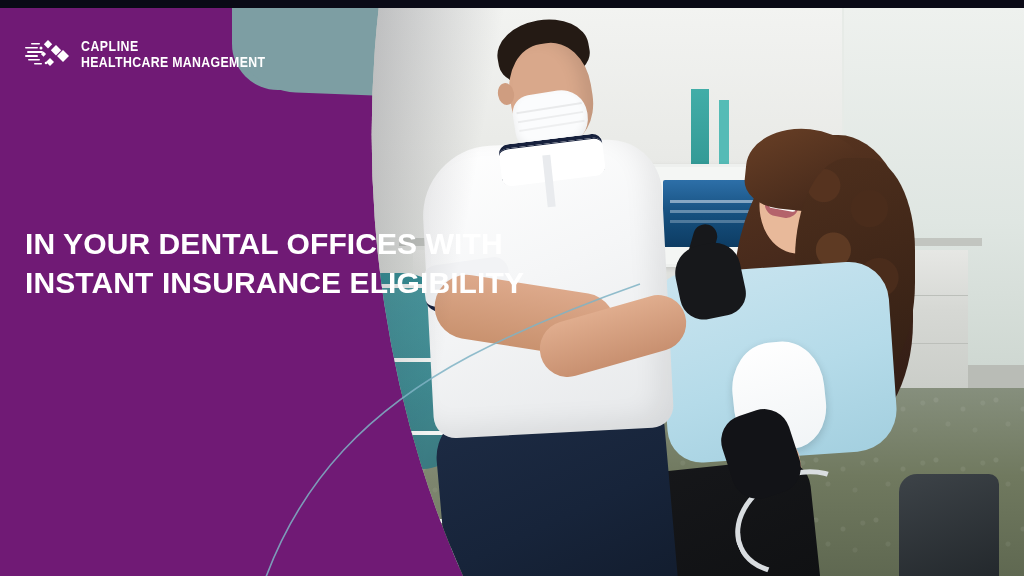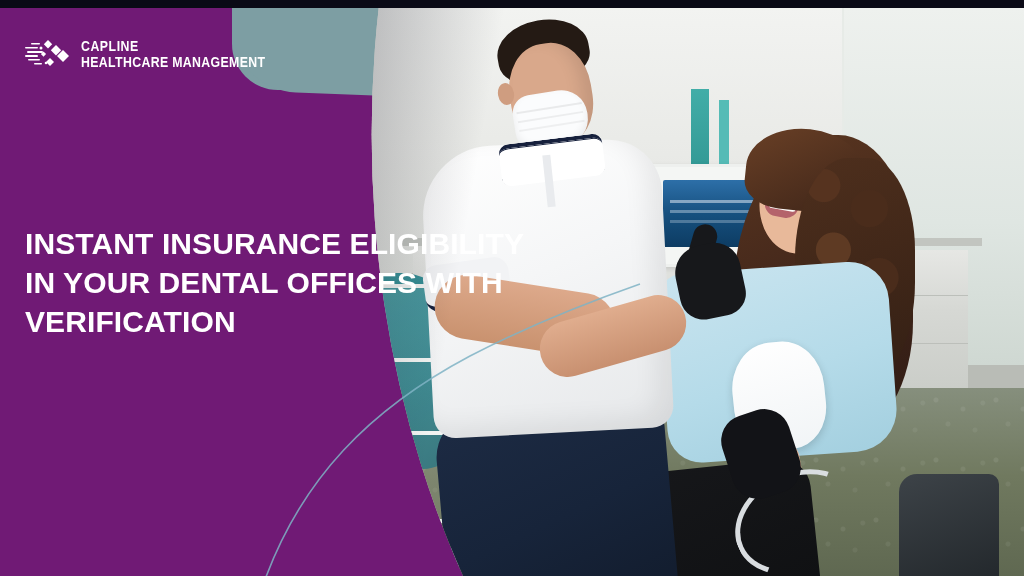--- a/index.html
+++ b/index.html
@@ -487,18 +487,17 @@
         <circle cx="21" cy="25" r="1.3"></circle>
       </g>
     </svg>
     <div class="logo-text">
       <span class="logo-line1">CAPLINE</span>
       <span class="logo-line2">HEALTHCARE MANAGEMENT</span>
     </div>
   </div>
 
   <h1 class="headline">
+    <span class="hl">IN YOUR DENTAL OFFICES WITH</span>
     <span class="hl">INSTANT INSURANCE ELIGIBILITY</span>
-    <span class="hl">IN YOUR DENTAL OFFICES WITH</span>
-    <span class="hl">VERIFICATION</span>
   </h1>
 
 </div>
 
 </body></html>

